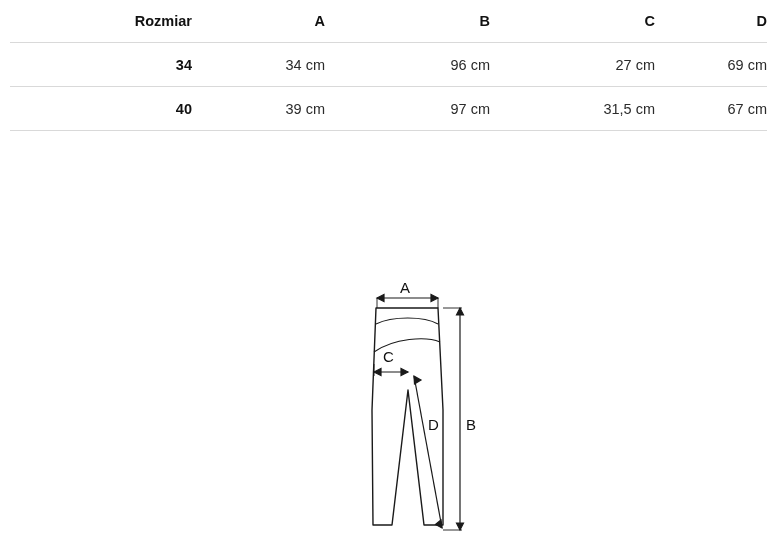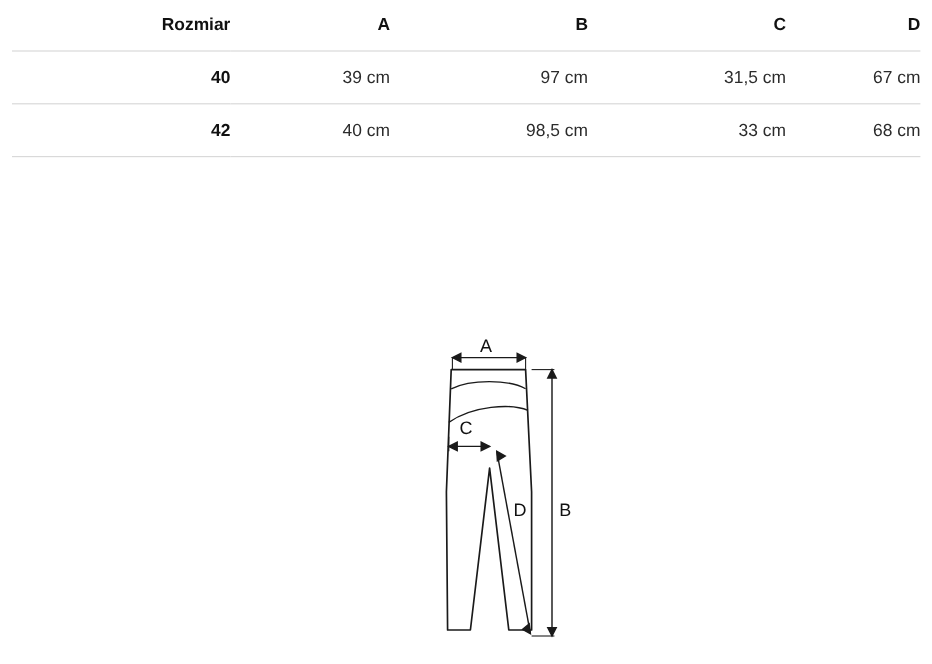--- a/index.html
+++ b/index.html
@@ -82,32 +82,32 @@
     <tr>
       <th>Rozmiar</th>
       <th>A</th>
       <th>B</th>
       <th>C</th>
       <th>D</th>
     </tr>
   </thead>
   <tbody>
     <tr>
+      <td class="size-cell">34</td>
+      <td>34 cm</td>
+      <td>96 cm</td>
+      <td>27 cm</td>
+      <td>69 cm</td>
+    </tr>
+    <tr>
       <td class="size-cell">40</td>
       <td>39 cm</td>
       <td>97 cm</td>
       <td>31,5 cm</td>
       <td>67 cm</td>
-    </tr>
-    <tr>
-      <td class="size-cell">42</td>
-      <td>40 cm</td>
-      <td>98,5 cm</td>
-      <td>33 cm</td>
-      <td>68 cm</td>
     </tr>
   </tbody>
 </table>
 
 <div class="diagram-wrap">
   <svg class="diagram" width="180" height="265" viewBox="0 0 180 265">
 
     <g fill="#ffffff" stroke="#1a1a1a" stroke-width="1.4" stroke-linejoin="round">
       <path d="M46 28 L108 28 L113 130 L113 245 L94 245 L78 110 L62 245 L43 245 L42 130 Z"></path>
     </g>

